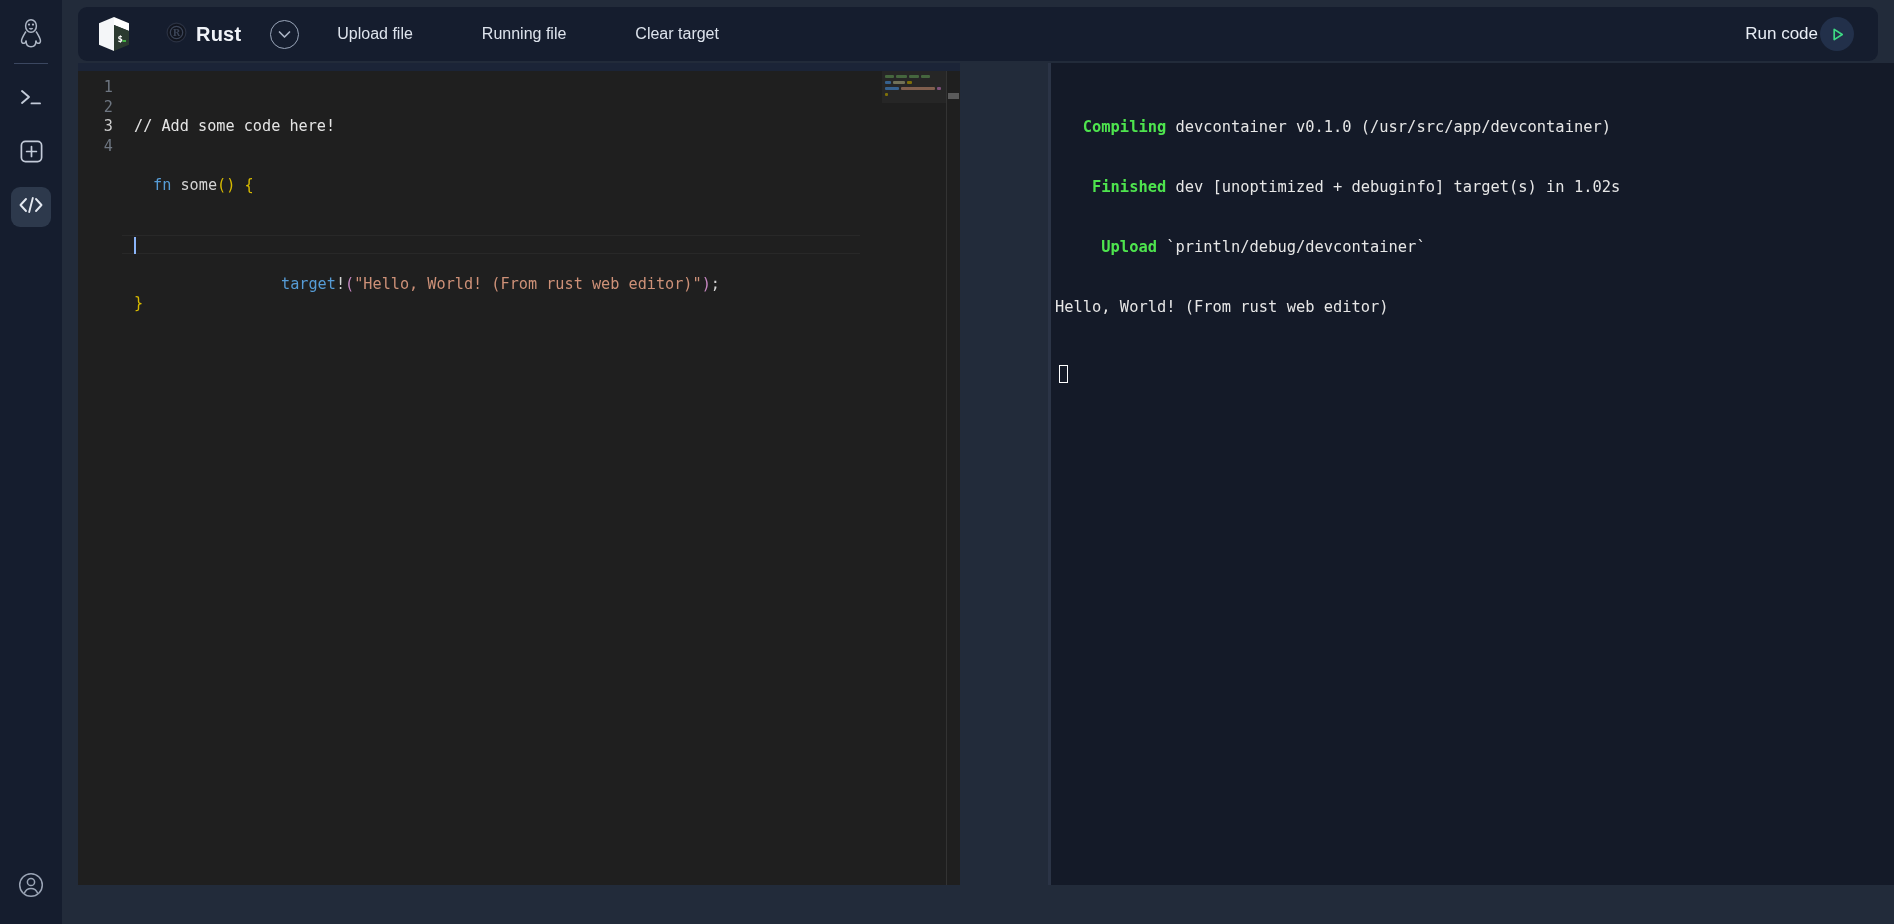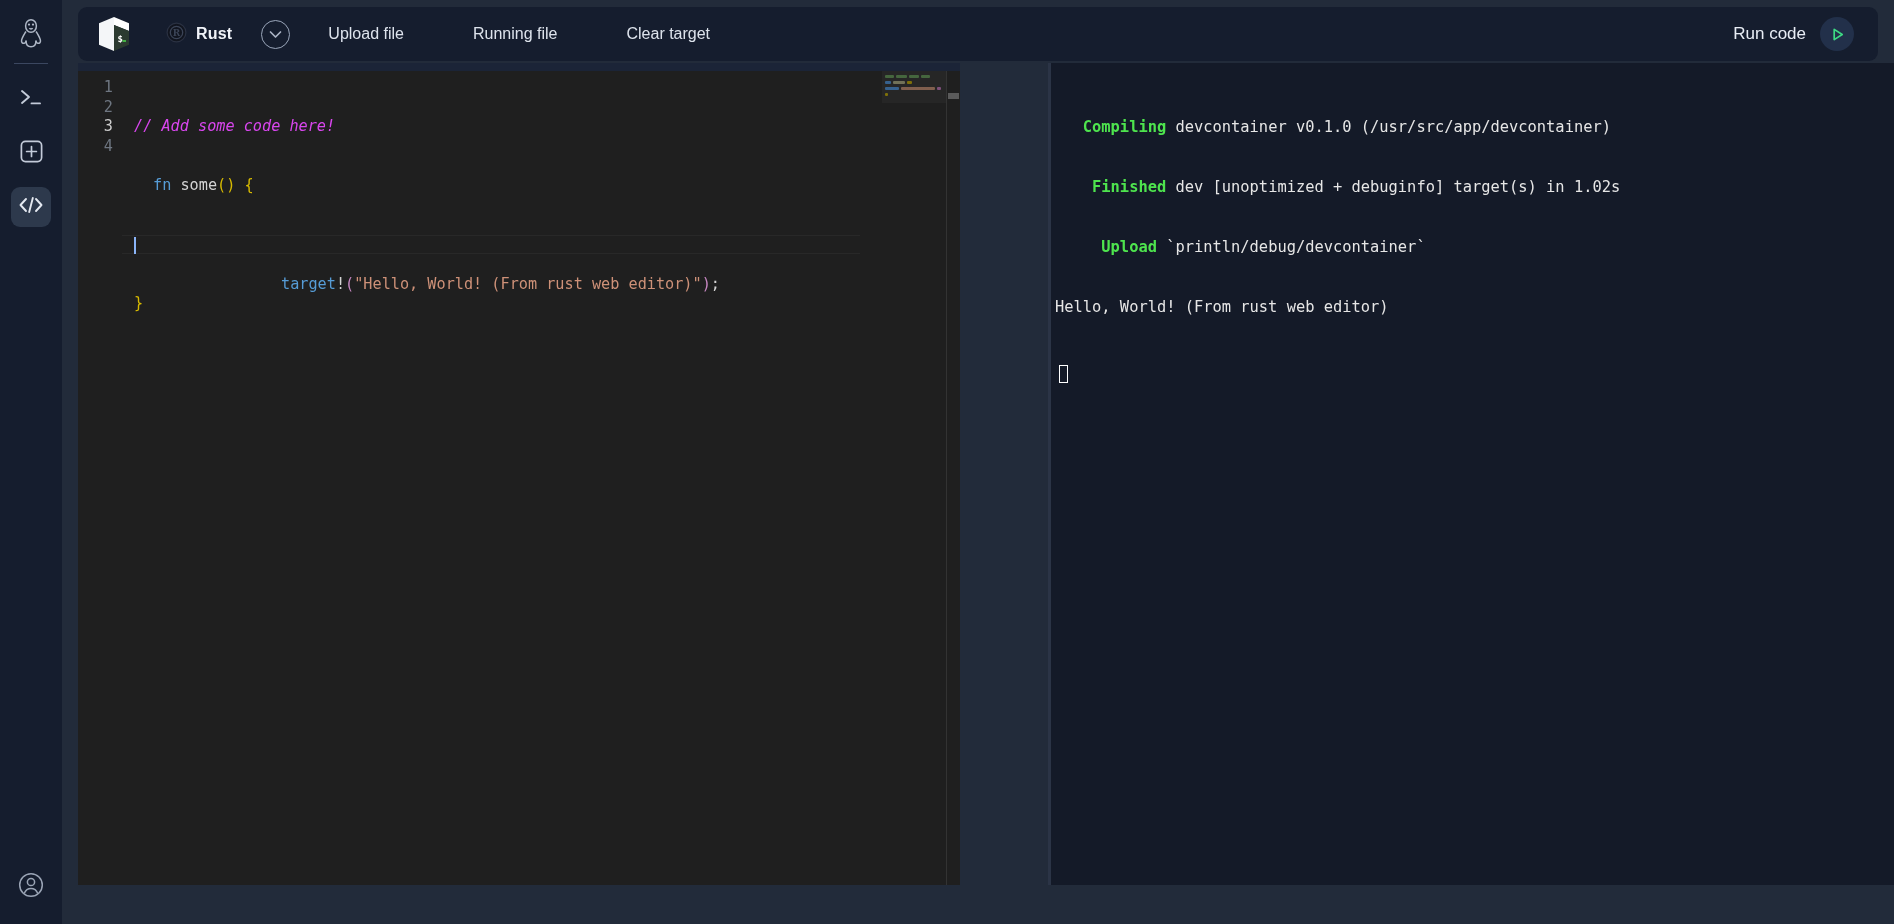--- a/index.html
+++ b/index.html
@@ -95,21 +95,21 @@
     justify-content: center;
   }
   .tb-lang {
     display: flex;
     align-items: center;
     margin-left: 32px;
     gap: 9px;
   }
   .tb-lang-name {
     color: #f0f3f8;
-    font-size: 16px;
+    font-size: 20px;
     font-weight: bold;
     letter-spacing: .2px;
   }
   .tb-chevron {
     margin-left: 29px;
     width: 27px;
     height: 27px;
     border: 1.6px solid #9aa6ba;
     border-radius: 50%;
     display: flex;
@@ -124,21 +124,21 @@
   }
   .tb-menu-item {
     color: #dde3ec;
     font-size: 16px;
     white-space: nowrap;
   }
   .tb-spacer { flex: 1 1 auto; }
   .tb-run {
     display: flex;
     align-items: center;
-    gap: 14px;
+    gap: 2px;
     margin-right: 24px;
   }
   .tb-run-label {
     color: #e8edf5;
     font-size: 17px;
   }
   .tb-run-btn {
     width: 34px;
     height: 34px;
     border-radius: 50%;
@@ -195,21 +195,21 @@
     width: 726px;
   }
   .caret {
     position: absolute;
     left: 12px;
     top: 1px;
     width: 1.6px;
     height: 17px;
     background: #8ab4f8;
   }
-  .c-comment { color: #d946ef; font-style: italic; }
+  .c-comment { color: #e5e5e5; }
   .c-kw      { color: #569cd6; margin-left: 19px; }
   .c-id      { color: #d4d4d4; }
   .c-paren-y { color: #d7ba00; }
   .c-brace   { color: #d7ba00; }
   .c-punc    { color: #c586c0; }
   .c-str     { color: #ce9178; }
   .c-white   { color: #d4d4d4; }
 
   
   #minimap {

